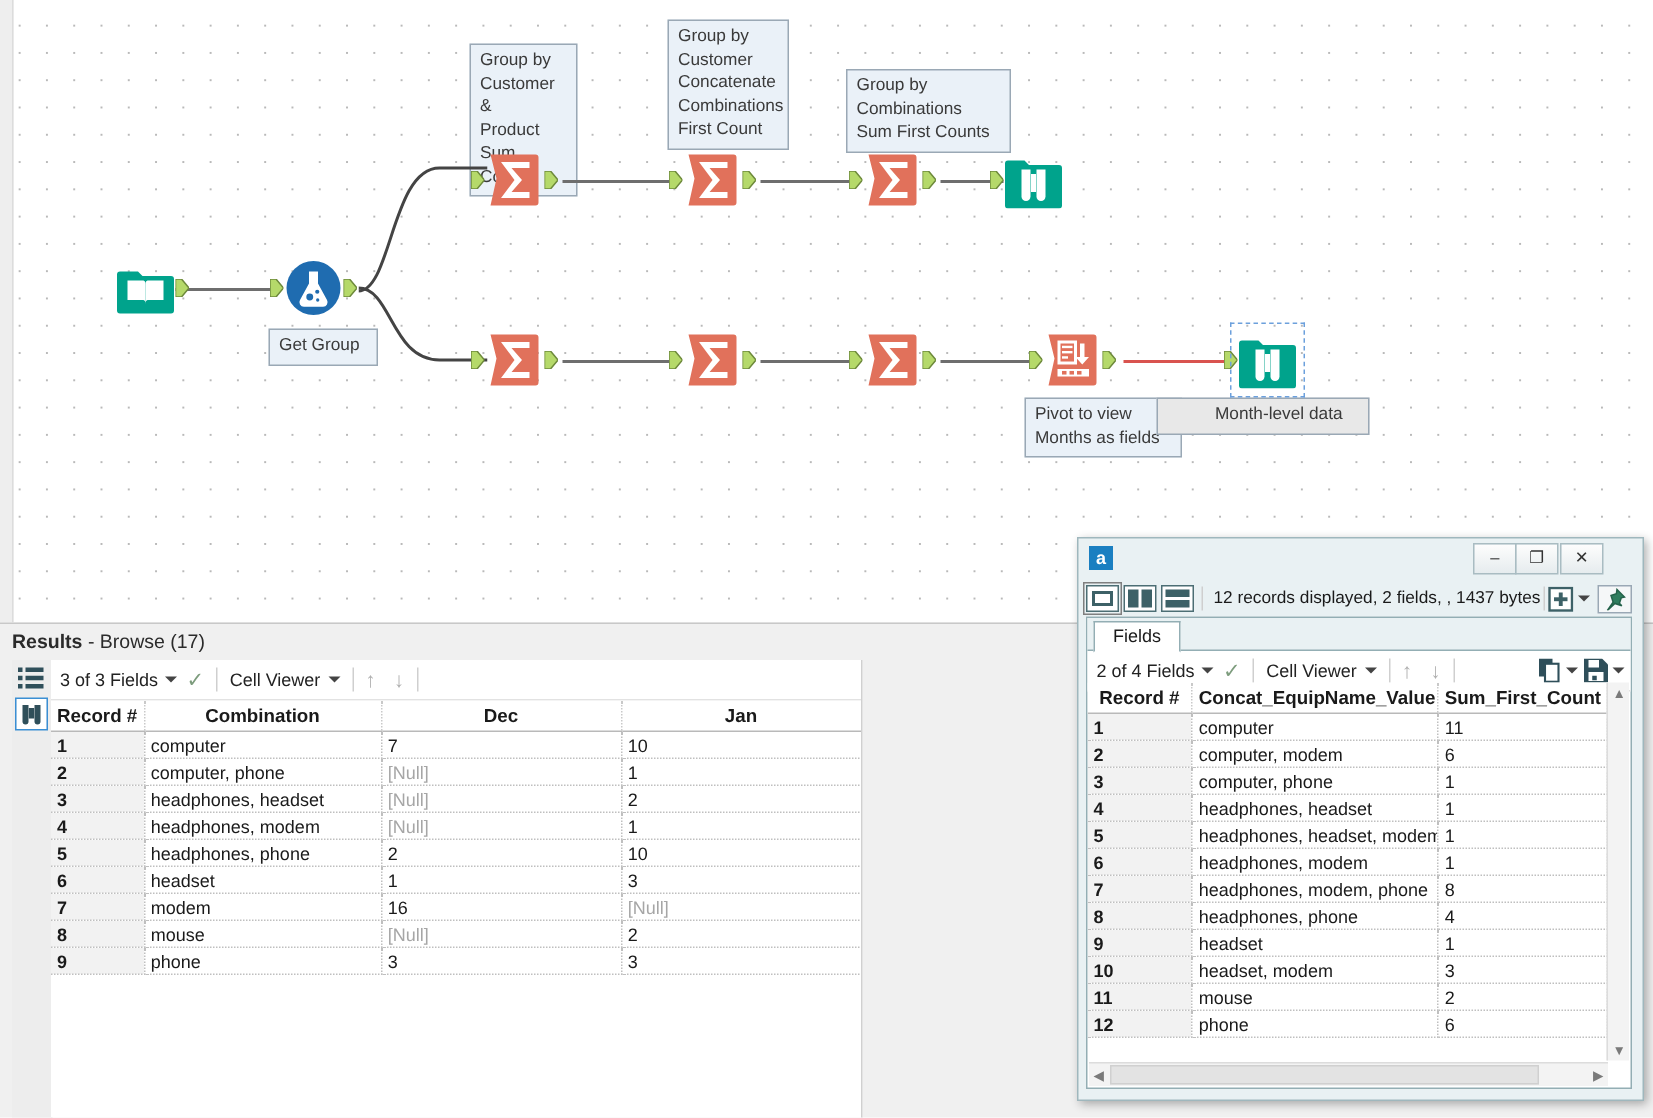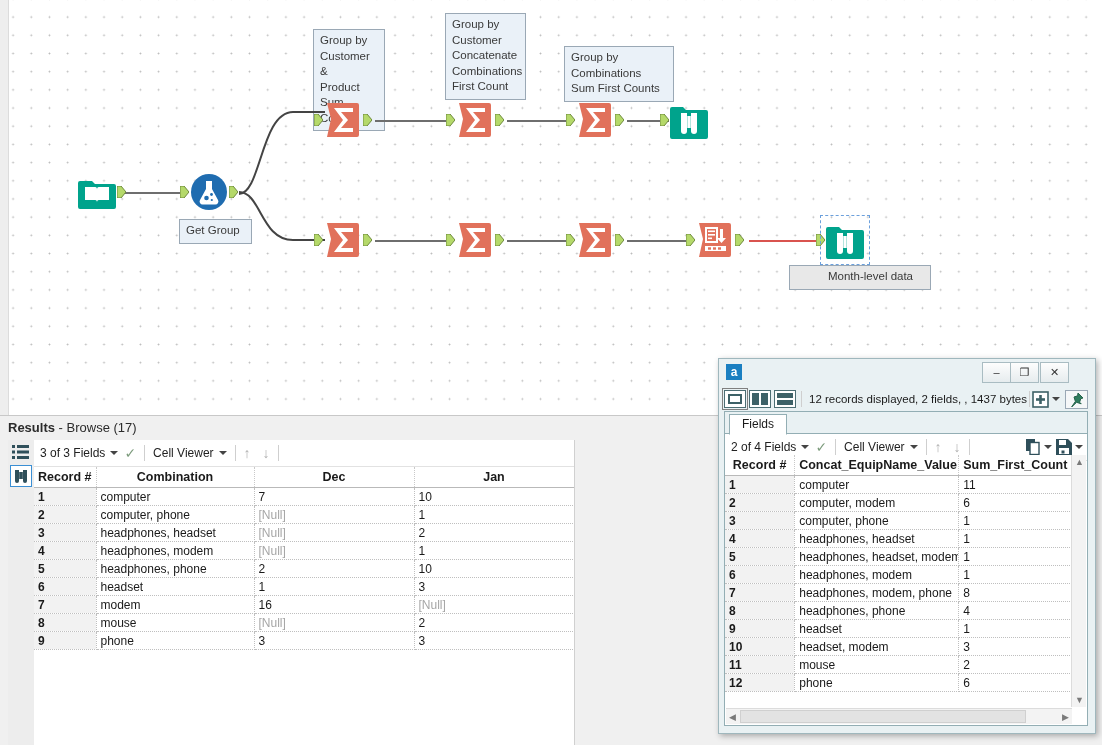--- a/index.html
+++ b/index.html
@@ -135,21 +135,23 @@
   <div class="comment" style="left:445px;top:13px;width:67px;">Group by
 Customer
 Concatenate
 Combinations
 First Count</div>
   <div class="comment" style="left:564px;top:46px;width:96px;">Group by
 Combinations
 Sum First Counts</div>
 
   <div class="comment" style="left:179px;top:219px;width:59px;">Get Group</div>
-  <div class="comment plain" style="left:789px;top:265px;width:96px;padding-left:38px;">Month-level data</div>
+  <div class="comment" style="left:683px;top:265px;width:91px;">Pivot to view
+Months as fields</div>
+  <div class="comment plain" style="left:771px;top:265px;width:96px;padding-left:38px;">Month-level data</div>
 
   <div class="wire" style="left:117px;top:192px;width:70px;"></div>
 
   <svg style="position:absolute;left:239px;top:110px;width:86px;height:90px;">
     <path d="M0,84 C22,84 22,2 54,2 L86,2" stroke="#444" stroke-width="2" fill="none"></path>
   </svg>
   <svg style="position:absolute;left:239px;top:190px;width:86px;height:60px;">
     <path d="M0,2 C22,2 22,50 54,50 L86,50" stroke="#444" stroke-width="2" fill="none"></path>
   </svg>
 

